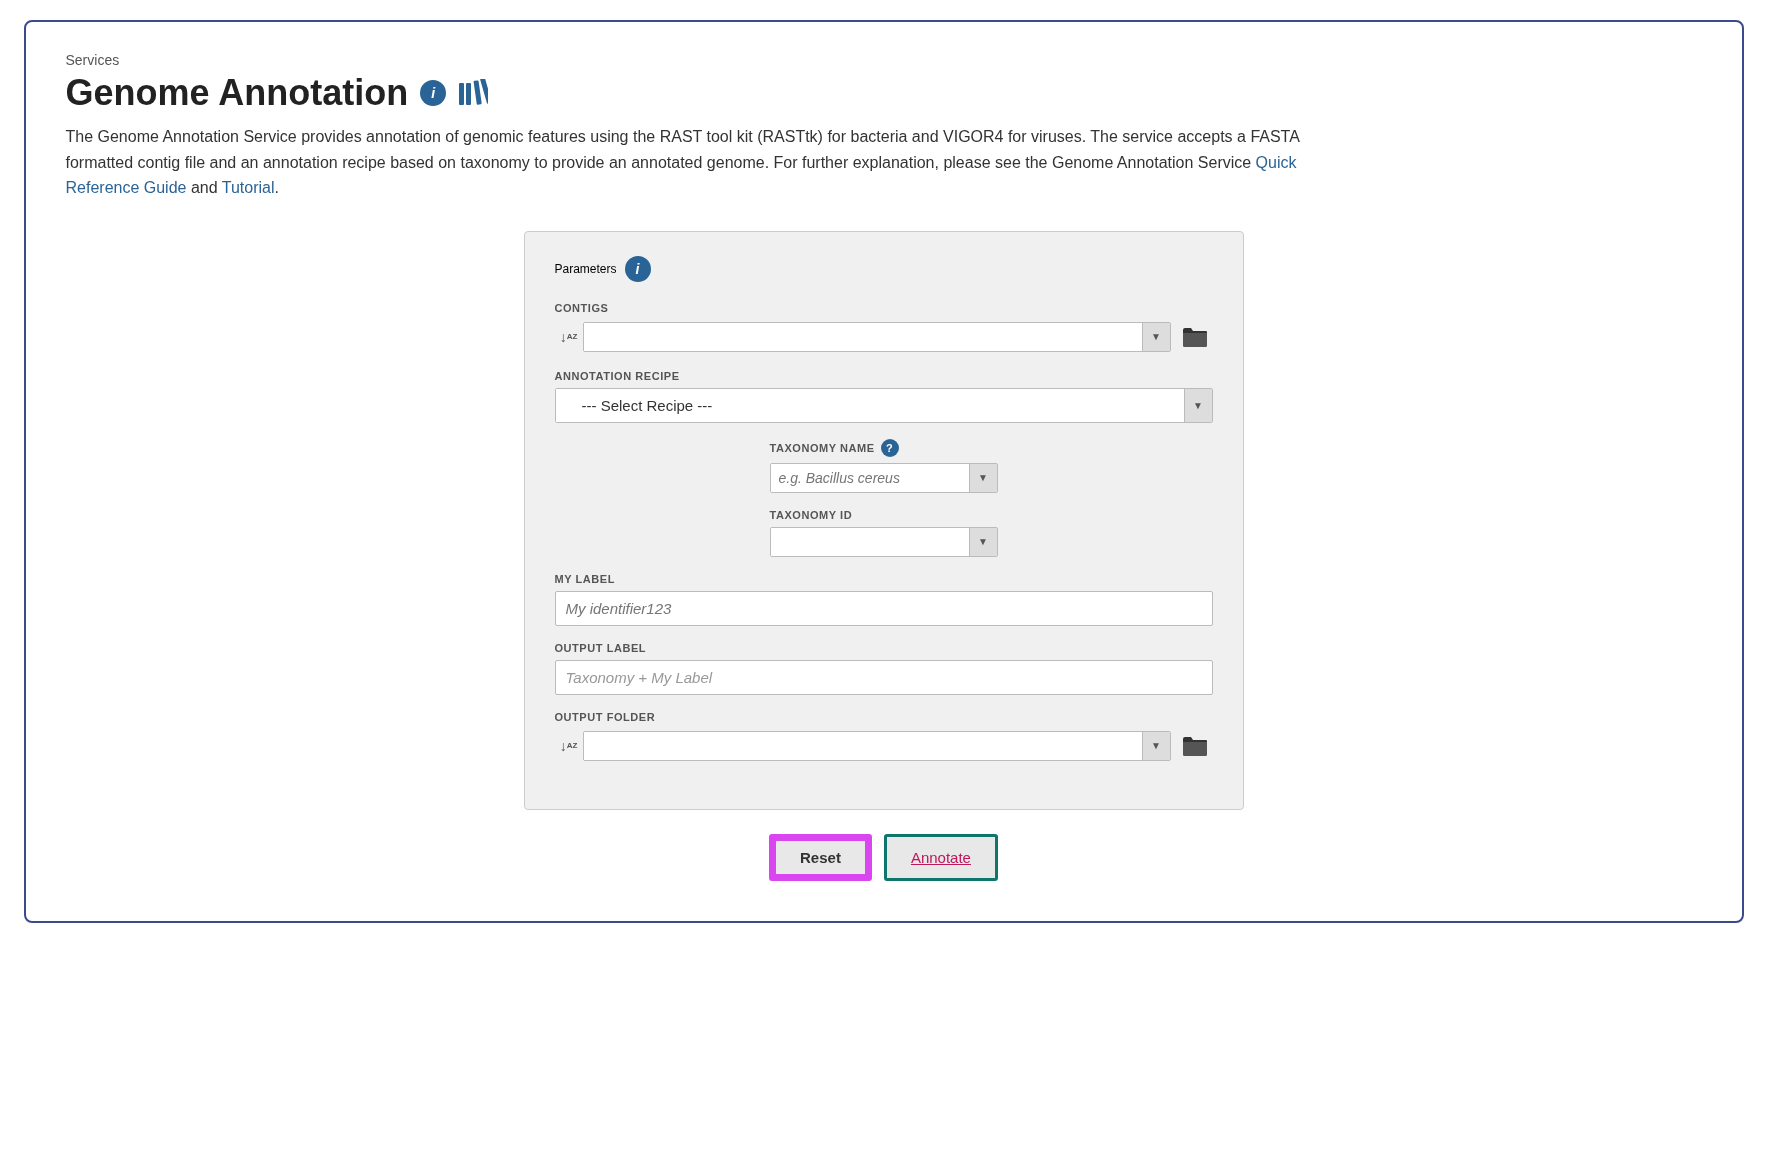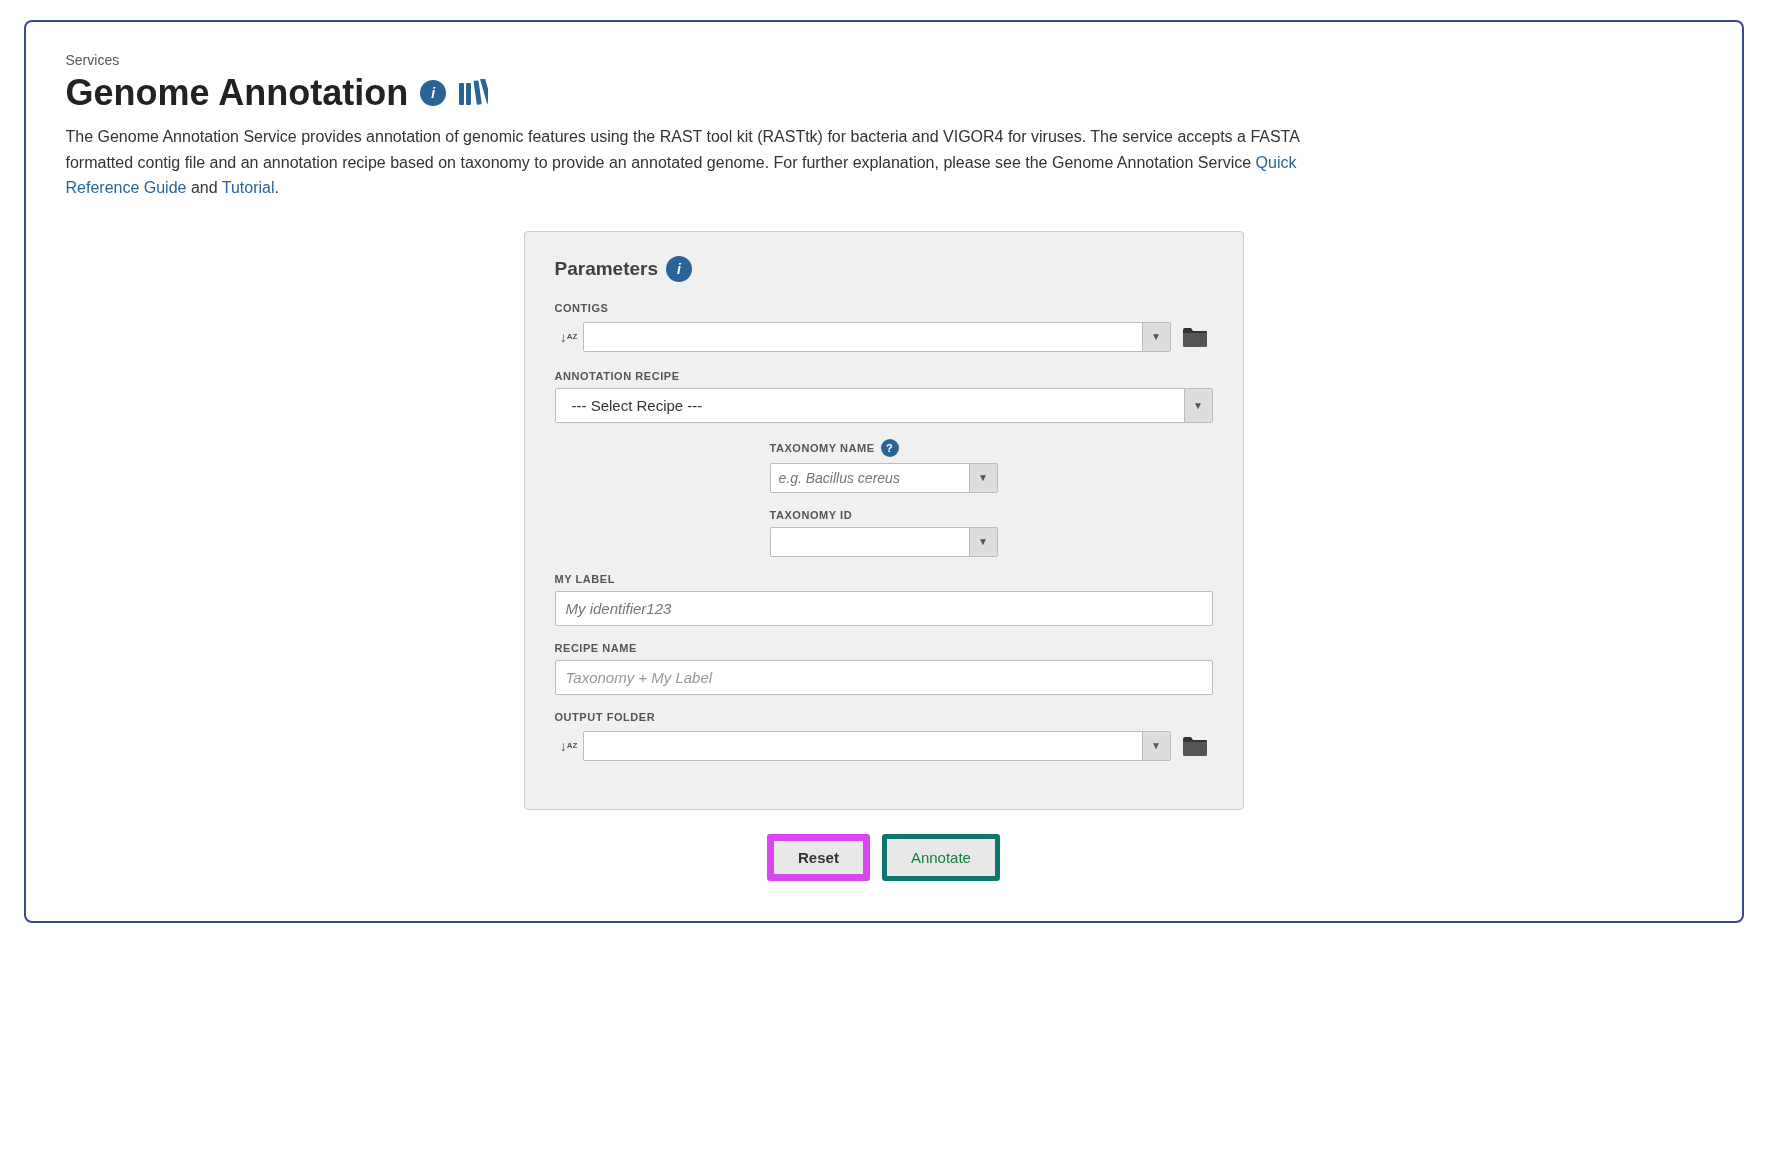--- a/index.html
+++ b/index.html
@@ -82,23 +82,23 @@
       width: 720px;
       margin: 0 auto;
     }
     .params-header {
       display: flex;
       align-items: center;
       gap: 8px;
       margin-bottom: 20px;
     }
     .params-title {
-      font-size: 19px;
-      font-weight: bold;
-      color: #404040;
+      font-size: 12px;
+      font-weight: normal;
+      color: #000000;
     }
     .field-group {
       margin-bottom: 16px;
     }
     .field-label {
       font-size: 11px;
       font-weight: bold;
       color: #555;
       letter-spacing: 0.05em;
       margin-bottom: 6px;
@@ -195,21 +195,21 @@
       border: none;
       outline: none;
       padding: 8px 10px;
       font-size: 15px;
       background: #fff;
       color: #333;
       appearance: none;
       cursor: pointer;
     }
     .recipe-display {
-      padding: 8px 16px;
+      padding: 8px 26px;
       font-size: 15px;
       color: #333;
     }
     .taxonomy-row {
       display: flex;
       gap: 16px;
       align-items: center;
       flex-direction: column;
     }
     .taxonomy-name-group {
@@ -252,24 +252,25 @@
       border: 7px solid #d946ef;
       border-radius: 3px;
       cursor: pointer;
       color: #333;
       font-weight: bold;
     }
     .btn-annotate {
       padding: 8px 24px;
       font-size: 15px;
       background: #e8e8e8;
-      border: 5px solid #0f766e;
+      border: 3px solid #0f766e;
       border-radius: 3px;
       cursor: pointer;
-      color: #15803d;
+      color: #be185d;
+      text-decoration: underline;
     }
     .btn-annotate:disabled {
       cursor: not-allowed;
     }
   </style>
 </head>
 <body>
 
 <div class="page-wrapper">
   <div class="breadcrumb">Services</div>
@@ -350,21 +351,21 @@
 
     <div class="field-group">
       <div class="field-label">
         <span>MY LABEL</span>
       </div>
       <input type="text" class="text-input-full" placeholder="My identifier123" style="">
     </div>
 
     <div class="field-group">
       <div class="field-label">
-        <span>RECIPE NAME</span>
+        <span>OUTPUT LABEL</span>
       </div>
       <div class="output-name-display">Taxonomy + My Label</div>
     </div>
 
     <div class="field-group">
       <div class="field-label">
         <span>OUTPUT FOLDER</span>
       </div>
       <div class="input-row">
         <div class="sort-icon">↓<sup style="font-size:8px;font-style:normal;">A</sup><sub style="font-size:8px;font-style:normal;">Z</sub></div>

